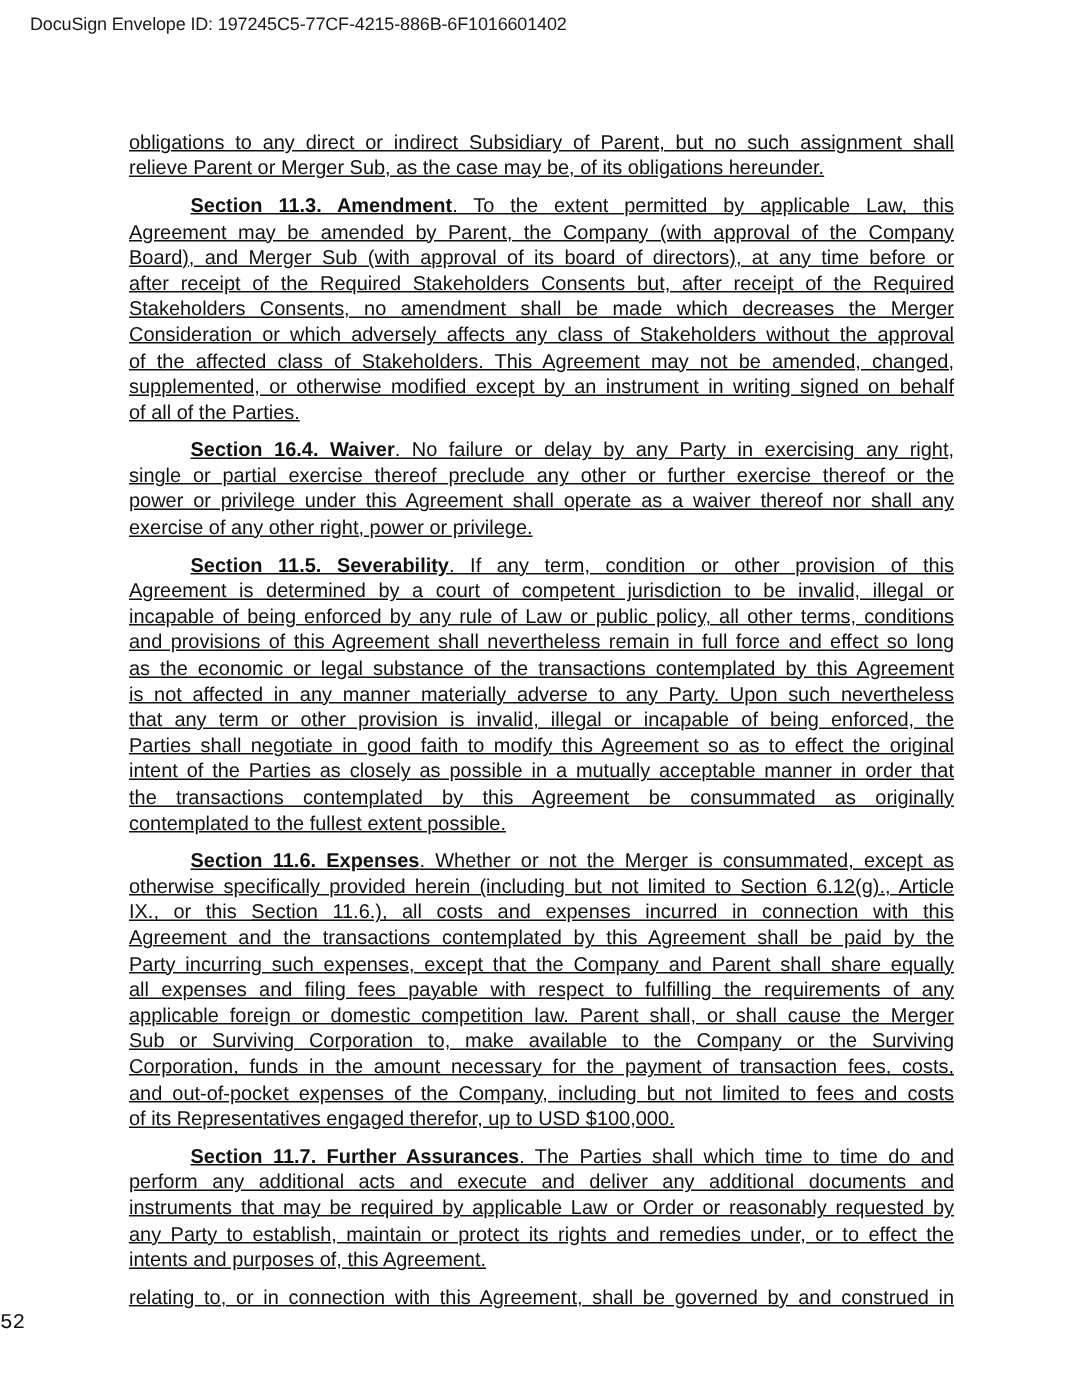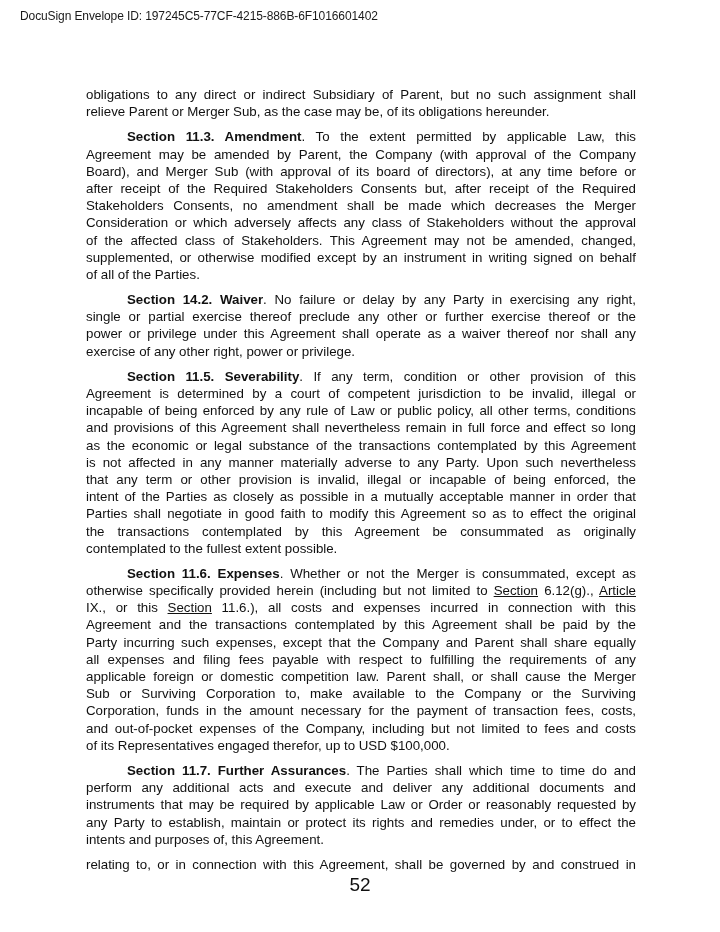--- a/index.html
+++ b/index.html
@@ -1,29 +1,29 @@
 <!DOCTYPE html>
 <html><head>
   <meta charset="utf-8">
   <style>
     html, body { margin: 0; padding: 0; background: #ffffff; }
     body { width: 720px; height: 932px; position: relative; overflow: hidden;
            font-family: "Liberation Sans", sans-serif; color: #111111; }
     .envelope { position: absolute; left: 20px; top: 9px; font-size: 12px; color: #1a1a1a;
                 letter-spacing: -0.1px; }
-    .page { position: absolute; left: 86px; top: 86px; width: 550px; }
+    .page { position: absolute; left: 86px; top: 86px; width: 550px; text-decoration: underline; }
     .para { margin: 0 0 8px 0; }
     .line { display: block; height: 17.2px; line-height: 17.2px; font-size: 13.3px;
             white-space: nowrap; text-align: justify; text-align-last: justify; overflow: visible; }
     .line.last { text-align-last: left; }
     .line.first { padding-left: 41px; }
     .heading { font-weight: bold; }
     .u { text-decoration: underline; }
-    .pagenum { position: absolute; left: 0; right: 0; top: 874px; text-align: center;
-               font-size: 19px; }
+    .pagenum { position: absolute; left: 0; right: 0; top: 874px; text-align: left;
+               font-size: 14px; font-family: Liberation Mono, monospace; }
   </style>
 </head>
 <body>
 
 <div class="envelope">DocuSign Envelope ID: 197245C5-77CF-4215-886B-6F1016601402</div>
 
 <div class="page">
 
   <div class="para">
     <span class="line">obligations to any direct or indirect Subsidiary of Parent, but no such assignment shall</span>
@@ -36,36 +36,36 @@
     <span class="line">Board), and Merger Sub (with approval of its board of directors), at any time before or</span>
     <span class="line">after receipt of the Required Stakeholders Consents but, after receipt of the Required</span>
     <span class="line">Stakeholders Consents, no amendment shall be made which decreases the Merger</span>
     <span class="line">Consideration or which adversely affects any class of Stakeholders without the approval</span>
     <span class="line">of the affected class of Stakeholders. This Agreement may not be amended, changed,</span>
     <span class="line">supplemented, or otherwise modified except by an instrument in writing signed on behalf</span>
     <span class="line last">of all of the Parties.</span>
   </div>
 
   <div class="para">
-    <span class="line first"><b class="heading">Section 14.2. Waiver</b><span>. No failure or delay by any Party in exercising any right,</span></span>
+    <span class="line first"><b class="heading">Section 16.4. Waiver</b><span>. No failure or delay by any Party in exercising any right,</span></span>
     <span class="line">single or partial exercise thereof preclude any other or further exercise thereof or the</span>
     <span class="line">power or privilege under this Agreement shall operate as a waiver thereof nor shall any</span>
     <span class="line last">exercise of any other right, power or privilege.</span>
   </div>
 
   <div class="para">
     <span class="line first"><b class="heading">Section 11.5. Severability</b><span>. If any term, condition or other provision of this</span></span>
     <span class="line">Agreement is determined by a court of competent jurisdiction to be invalid, illegal or</span>
     <span class="line">incapable of being enforced by any rule of Law or public policy, all other terms, conditions</span>
     <span class="line">and provisions of this Agreement shall nevertheless remain in full force and effect so long</span>
     <span class="line">as the economic or legal substance of the transactions contemplated by this Agreement</span>
     <span class="line">is not affected in any manner materially adverse to any Party. Upon such nevertheless</span>
     <span class="line">that any term or other provision is invalid, illegal or incapable of being enforced, the</span>
+    <span class="line">Parties shall negotiate in good faith to modify this Agreement so as to effect the original</span>
     <span class="line">intent of the Parties as closely as possible in a mutually acceptable manner in order that</span>
-    <span class="line">Parties shall negotiate in good faith to modify this Agreement so as to effect the original</span>
     <span class="line">the transactions contemplated by this Agreement be consummated as originally</span>
     <span class="line last">contemplated to the fullest extent possible.</span>
   </div>
 
   <div class="para">
     <span class="line first"><b class="heading">Section 11.6. Expenses</b><span>. Whether or not the Merger is consummated, except as</span></span>
     <span class="line"><span>otherwise specifically provided herein (including but not limited to </span><span class="u">Section</span><span> 6.12(g)., </span><span class="u">Article</span></span>
     <span class="line"><span>IX., or this </span><span class="u">Section</span><span> 11.6.), all costs and expenses incurred in connection with this</span></span>
     <span class="line">Agreement and the transactions contemplated by this Agreement shall be paid by the</span>
     <span class="line">Party incurring such expenses, except that the Company and Parent shall share equally</span>

